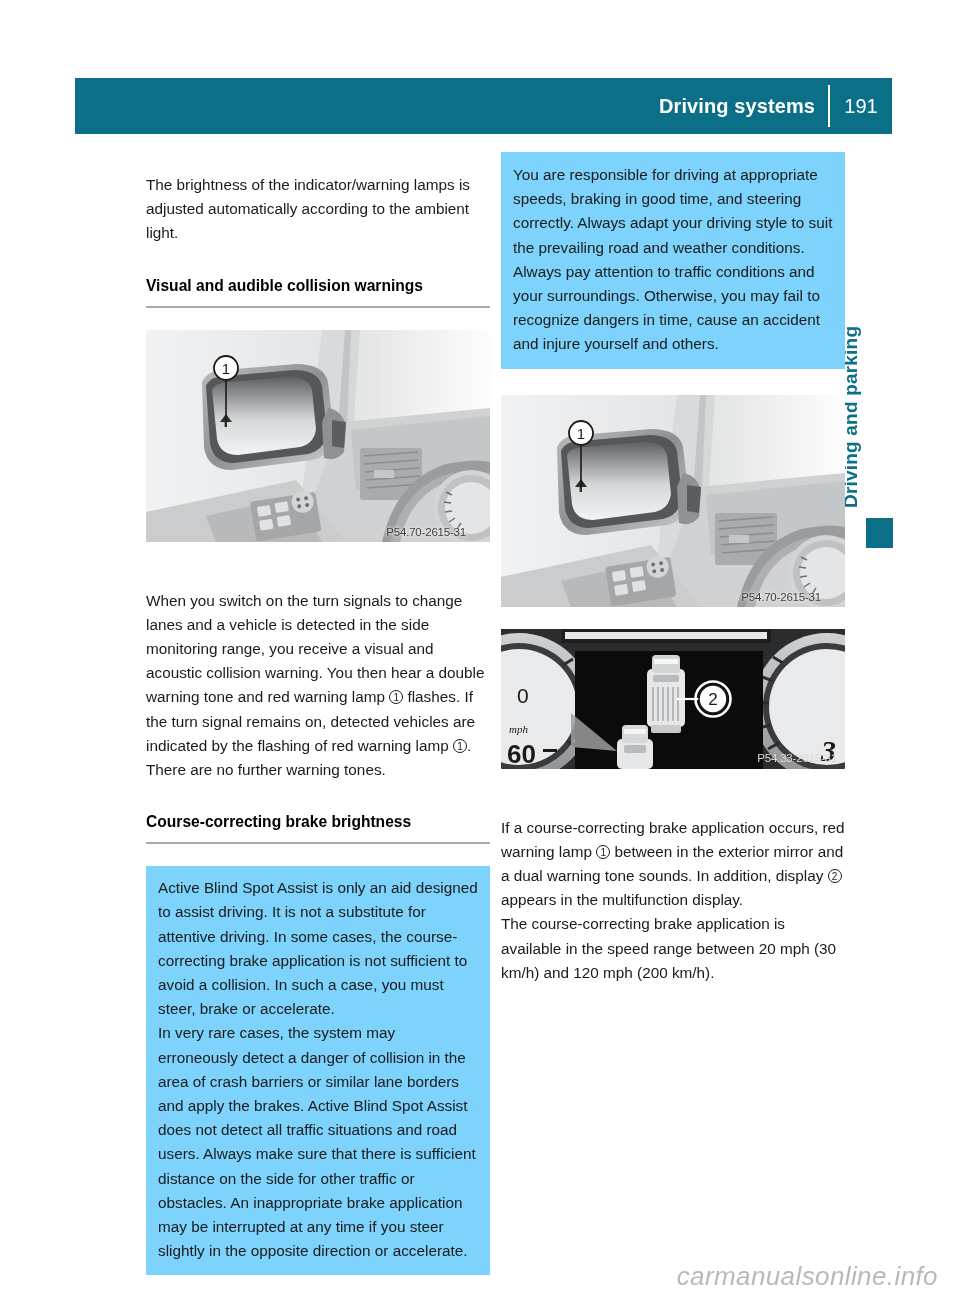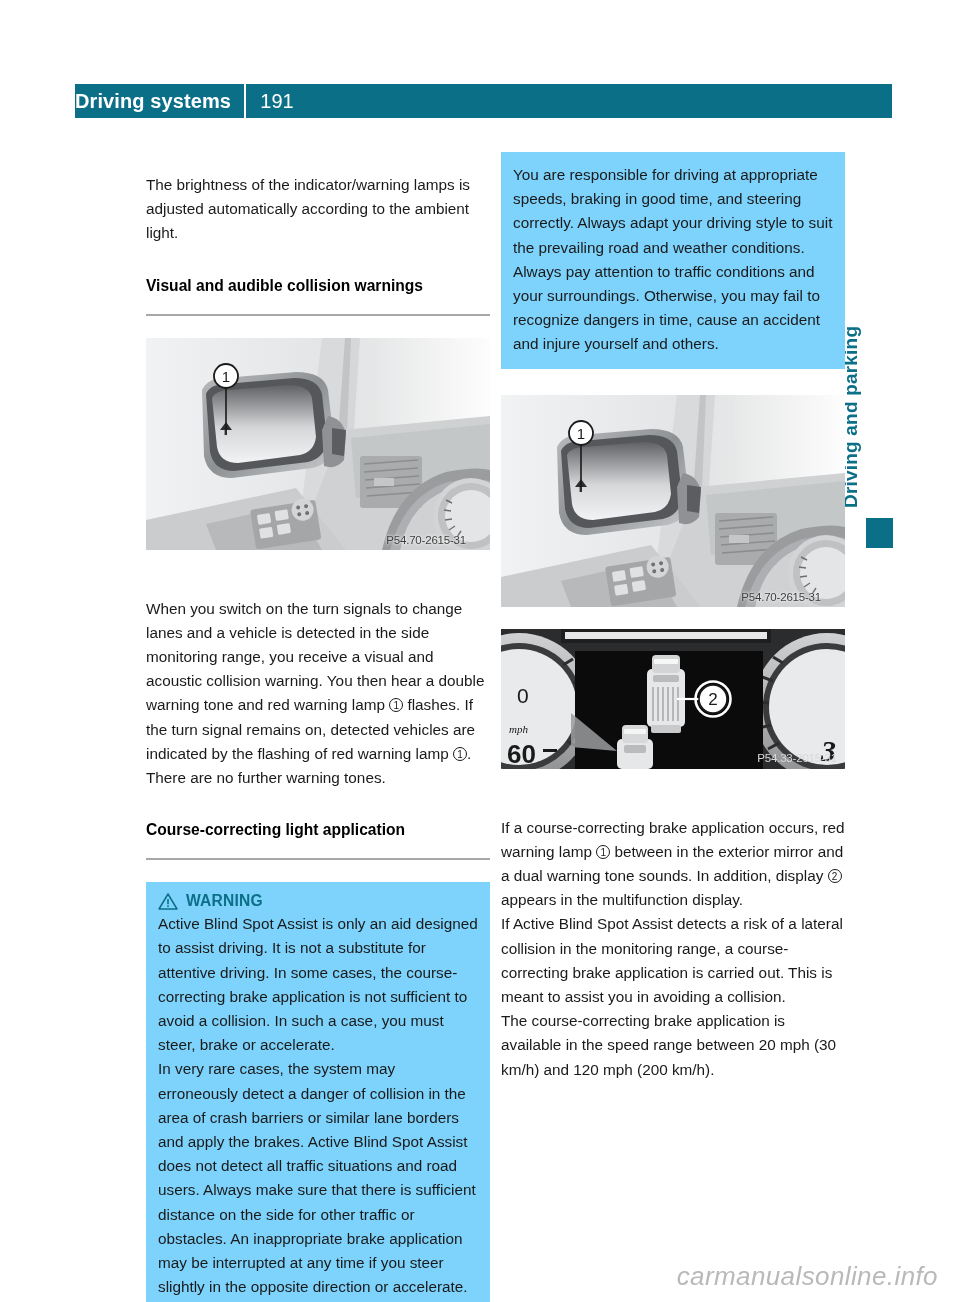--- a/index.html
+++ b/index.html
@@ -10,26 +10,27 @@
     background: #ffffff;
     font-family: "Liberation Sans", sans-serif;
     position: relative;
     overflow: hidden;
   }
 
   
   .header-bar {
     position: absolute;
     left: 75px;
-    top: 84px;
+    top: 78px;
     width: 817px;
-    height: 34px;
+    height: 56px;
     background: #0c6f88;
     display: flex;
     align-items: center;
+    justify-content: flex-end;
   }
   .header-title {
     color: #ffffff;
     font-size: 20px;
     font-weight: bold;
     letter-spacing: 0.1px;
     padding-right: 13px;
     white-space: nowrap;
   }
   .header-divider {
@@ -96,21 +97,21 @@
 
   .spacer-sm { height: 22px; }
   .spacer-md { height: 26px; }
   .spacer-lg { height: 30px; }
 
   
   .section-heading {
     font-size: 15.6px;
     font-weight: bold;
     color: #000000;
-    padding-bottom: 18px;
+    padding-bottom: 10px;
     border-bottom: 2px solid #a8a8a8;
     line-height: 20px;
   }
 
   
   .figure {
     position: relative;
     width: 344px;
     overflow: hidden;
     background: #e9e9e9;
@@ -295,33 +296,25 @@
     </svg>
     <span class="figure-code">P54.70-2615-31</span>
   </div>
 
   <div class="spacer-md"></div>
 
   <p class="body-text"><span>When you switch on the turn signals to change lanes and a vehicle is detected in the side monitoring range, you receive a visual and acoustic collision warning. You then hear a double warning tone and red warning lamp </span><span class="circnum">1</span><span> flashes. If the turn signal remains on, detected vehicles are indicated by the flashing of red warning lamp </span><span class="circnum">1</span><span>. There are no further warning tones.</span></p>
 
   <div class="spacer-lg"></div>
 
-  <div class="section-heading">Course-correcting light application</div>
+  <div class="section-heading">Course-correcting brake brightness</div>
 
   <div class="spacer-sm"></div>
 
   <div class="note-box">
-    <div class="warning-head">
-      <svg class="warning-icon" viewBox="0 0 20 18">
-        <path d="M10 2 L19 17 L1 17 Z" fill="none" stroke="#0c6f88" stroke-width="1.5" stroke-linejoin="round"></path>
-        <rect x="9.2" y="7" width="1.6" height="5.2" fill="#0c6f88"></rect>
-        <rect x="9.2" y="13.4" width="1.6" height="1.6" fill="#0c6f88"></rect>
-      </svg>
-      <span class="warning-word">WARNING</span>
-    </div>
     <p>Active Blind Spot Assist is only an aid designed to assist driving. It is not a substitute for attentive driving. In some cases, the course-correcting brake application is not sufficient to avoid a collision. In such a case, you must steer, brake or accelerate.</p>
     <p>In very rare cases, the system may erroneously detect a danger of collision in the area of crash barriers or similar lane borders and apply the brakes. Active Blind Spot Assist does not detect all traffic situations and road users. Always make sure that there is sufficient distance on the side for other traffic or obstacles. An inappropriate brake application may be interrupted at any time if you steer slightly in the opposite direction or accelerate.</p>
   </div>
 
 </div>
 
 <div class="col col-right">
 
   <div class="note-box" style="padding-top:11px;">
     <p>You are responsible for driving at appropriate speeds, braking in good time, and steering correctly. Always adapt your driving style to suit the prevailing road and weather conditions. Always pay attention to traffic conditions and your surroundings. Otherwise, you may fail to recognize dangers in time, cause an accident and injure yourself and others.</p>
@@ -465,19 +458,18 @@
       <circle cx="212" cy="70" r="17.5" fill="none" stroke="#ffffff" stroke-width="2.6"></circle>
       <text x="212" y="76" font-family="Liberation Sans, sans-serif" font-size="17" text-anchor="middle" fill="#1a1a1a">2</text>
     </svg>
     <span class="figure-code" style="color:#d8d8d8; text-shadow:none; bottom:5px; right:8px;">P54.33-2015-31</span>
   </div>
 
   <div class="spacer-md"></div>
 
   <p class="body-text"><span>If a course-correcting brake application occurs, red warning lamp </span><span class="circnum">1</span><span> between in the exterior mirror and a dual warning tone sounds. In addition, display </span><span class="circnum">2</span><span> appears in the multifunction display.</span></p>
 
-  <p class="body-text">If Active Blind Spot Assist detects a risk of a lateral collision in the monitoring range, a course-correcting brake application is carried out. This is meant to assist you in avoiding a collision.</p>
 
   <p class="body-text">The course-correcting brake application is available in the speed range between 20 mph (30 km/h) and 120 mph (200 km/h).</p>
 
 </div>
 
 <div class="watermark">carmanualsonline.info</div>
 
 </body></html>

